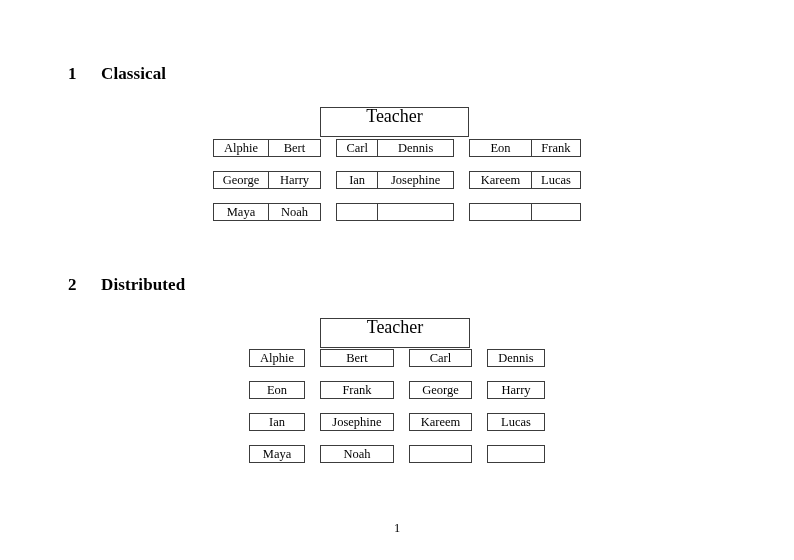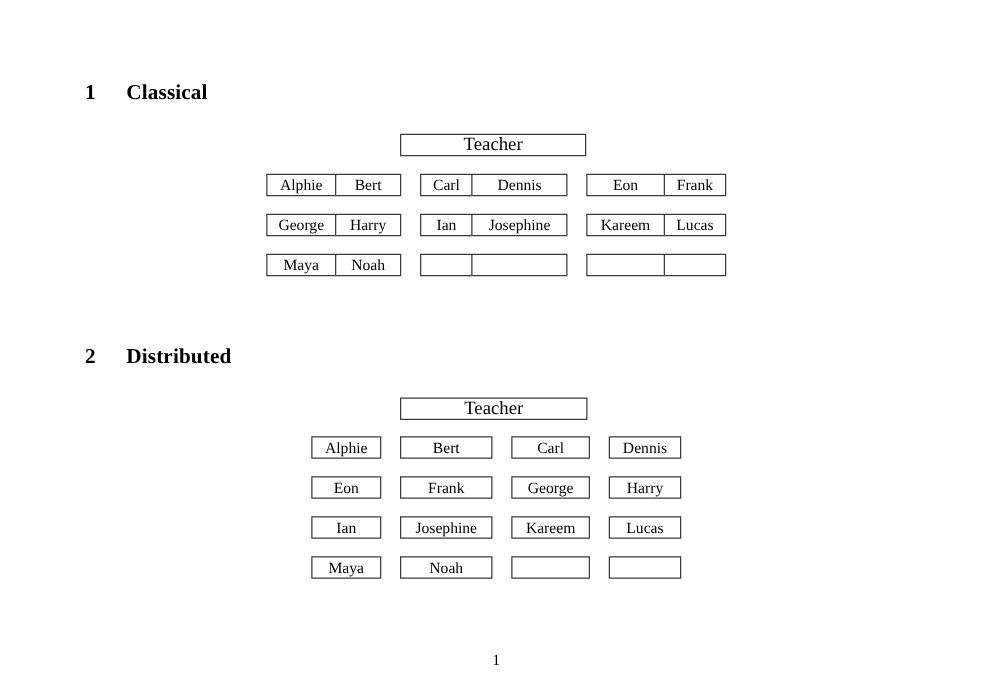--- a/index.html
+++ b/index.html
@@ -56,24 +56,24 @@
     white-space: nowrap;
     overflow: hidden;
   }
 
   
   .teacher-box {
     position: absolute;
     box-sizing: border-box;
     border: 1px solid #3c3c3c;
     background: #ffffff;
-    height: 18px;
+    height: 30px;
     line-height: 16px;
     text-align: center;
-    font-size: 15px;
+    font-size: 18px;
   }
 
   
   .pair-group {
     position: absolute;
     box-sizing: border-box;
     border: 1px solid #3c3c3c;
     background: #ffffff;
     height: 18px;
     display: flex;

